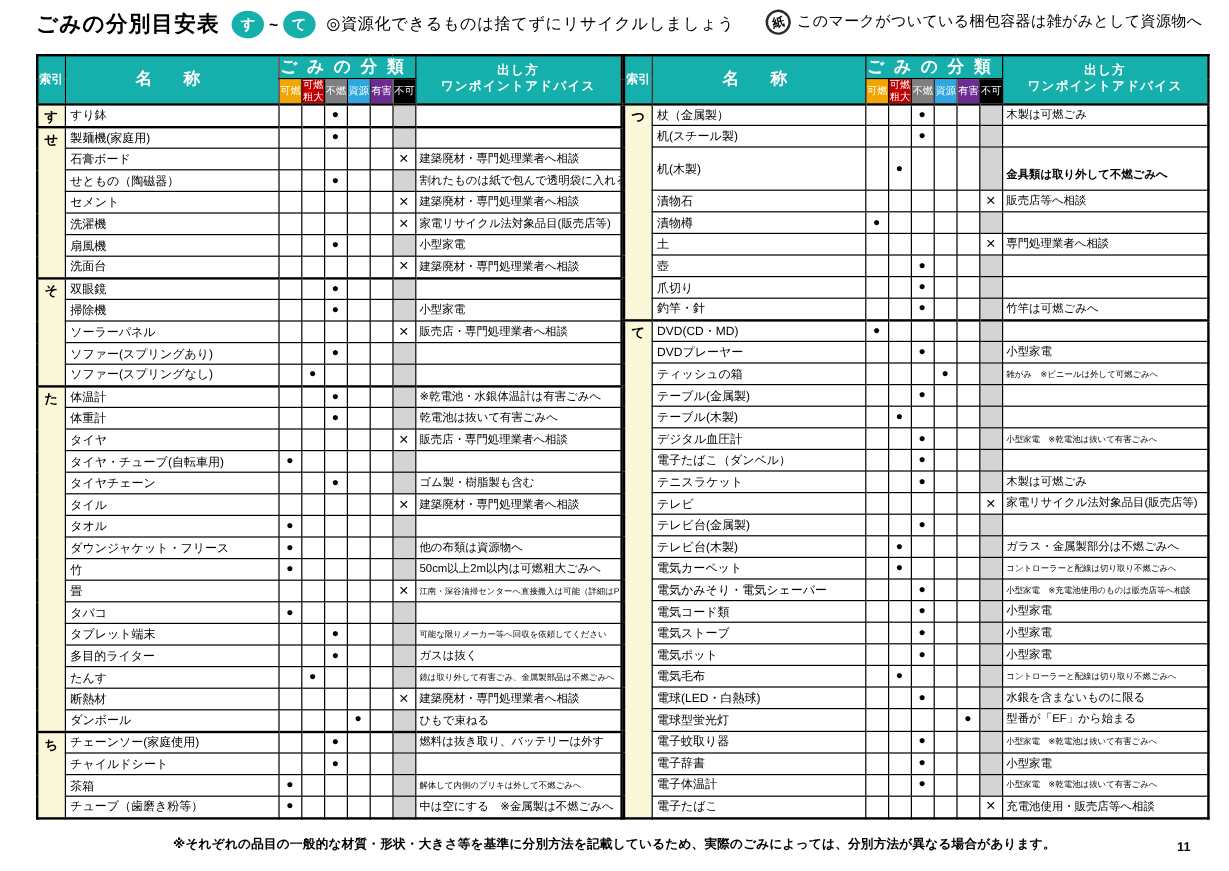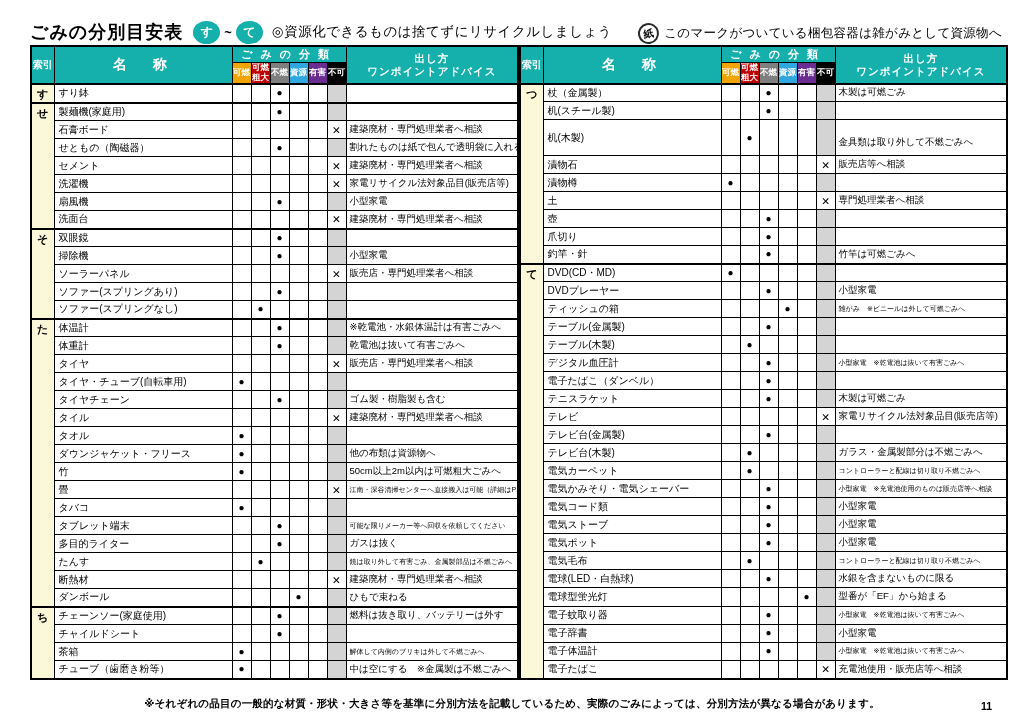--- a/index.html
+++ b/index.html
@@ -13,21 +13,21 @@
   body{
     background:#fff;
     font-family:"Liberation Sans","DejaVu Sans",sans-serif;
     color:#000;
     position:relative;
   }
   .page{position:absolute;left:0;top:0;width:1024px;height:726px;}
   
   .topbar{
     position:absolute;left:30px;top:8px;width:972px;height:36px;
-    display:flex;align-items:flex-end;justify-content:space-between;
+    display:flex;align-items:flex-start;justify-content:space-between;
   }
   .title-area{display:flex;align-items:center;gap:4px;}
   .title{font-size:18px;font-weight:bold;letter-spacing:1px;margin-right:6px;}
   .badge{
     display:inline-flex;align-items:center;justify-content:center;
     width:27px;height:23px;border-radius:50%;
     background:var(--teal);color:#fff;font-size:12px;font-weight:bold;
   }
   .tilde{font-size:13px;font-weight:bold;}
   .subtitle{font-size:13.5px;font-weight:normal;margin-left:5px;letter-spacing:.5px;}
@@ -49,43 +49,43 @@
     border:1px solid var(--border);
     overflow:hidden;white-space:nowrap;
   }
   col.c-idx{width:23px;}
   col.c-name{width:178px;}
   col.c-cat{width:19px;}
   col.c-adv{width:172px;}
   thead th{background:var(--teal);color:#fff;font-weight:bold;text-align:center;}
   .h-idx{font-size:10px;}
   .h-name{font-size:14px;letter-spacing:6px;}
-  .h-class{font-size:11px;letter-spacing:8px;height:16px;}
+  .h-class{font-size:14px;letter-spacing:8px;height:16px;}
   .h-howto{font-size:10.5px;line-height:1.25;letter-spacing:1px;}
   .cat-h{
     font-size:8.5px;line-height:1.15;height:17px;color:#fff;
-    white-space:normal !important;padding:0;text-align:center;vertical-align:middle;
-    font-weight:bold;
+    white-space:normal !important;padding:0;text-align:right;vertical-align:middle;
+    font-weight:normal;
   }
   tbody tr{height:18px;}
   tbody tr.tall{height:36px;}
   tbody td{font-size:9.5px;vertical-align:middle;}
   td.idx{
     background:var(--idx-yellow);text-align:center;
     font-size:11px;font-weight:bold;vertical-align:top;padding-top:2px;
   }
   td.nm{padding:0 0 0 4px;font-size:10px;}
   td.ct{text-align:center;padding:0;}
   td.ct.dot{font-size:10px;line-height:1;}
   td.ct.cross{font-size:10.5px;font-weight:bold;}
   td.ct.na{background:var(--na-gray);}
   td.adv{padding:0 0 0 3px;font-size:9.5px;}
   td.adv.sm{font-size:7px;}
   tr.gstart td{border-top:2px solid var(--border);}
-  tr.tall td.adv{vertical-align:top;padding-top:16px;}
+  tr.tall td.adv{vertical-align:top;padding-top:16px;font-weight:bold;}
   
   .footer{
     position:absolute;left:0;top:697px;width:1024px;text-align:center;
     font-size:10.5px;font-weight:bold;letter-spacing:.2px;
   }
   .pageno{
     position:absolute;right:32px;top:700px;font-size:10.5px;font-weight:bold;
   }
 </style>
 </head>

